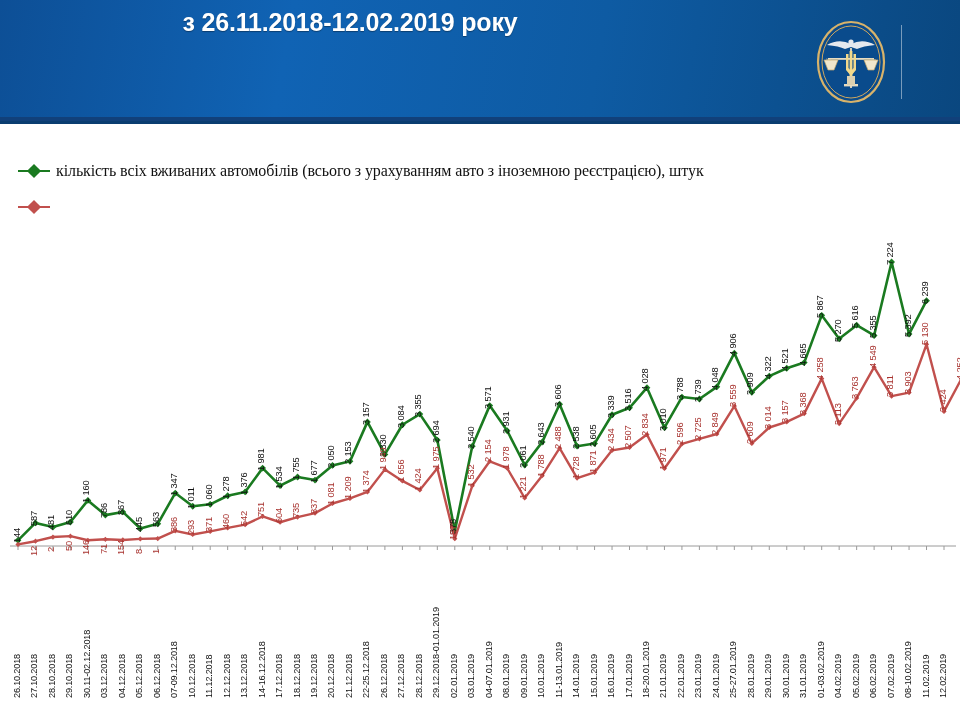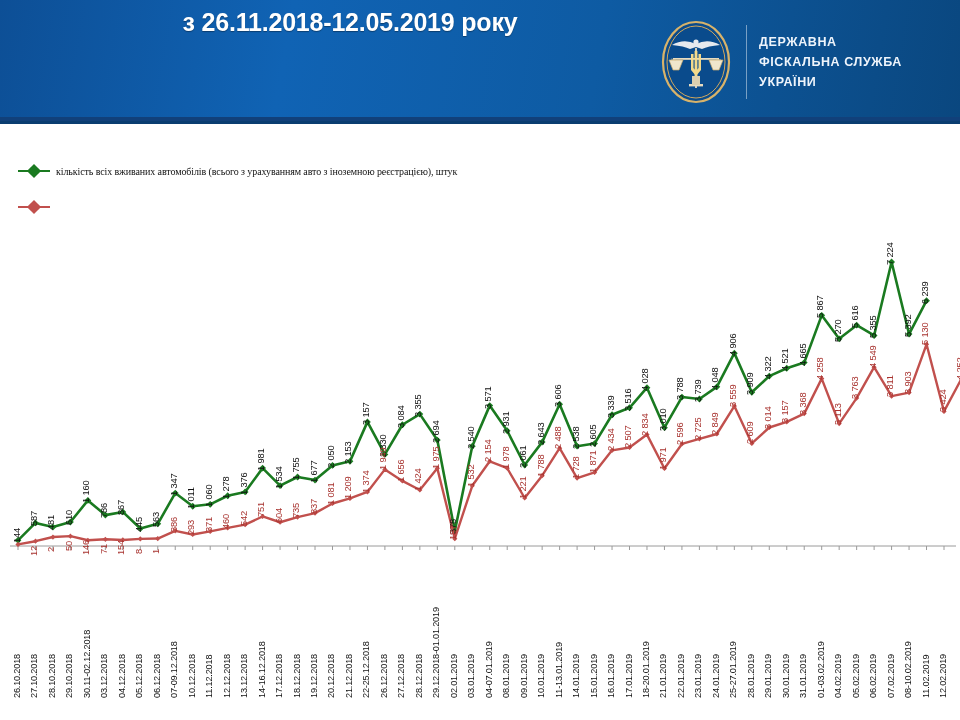--- a/index.html
+++ b/index.html
@@ -49,21 +49,21 @@
   .legend-row{display:flex;align-items:center;height:22px;margin-bottom:14px;}
   .legend-mark{width:32px;height:14px;position:relative;flex:0 0 auto;margin-right:6px;}
   .legend-mark .lm-line{
     position:absolute;left:0;top:6px;width:32px;height:2.4px;
   }
   .legend-mark .lm-dia{
     position:absolute;left:11px;top:2px;width:10px;height:10px;
     transform:rotate(45deg);
   }
   .legend-label{
-    font-size:10px;color:#111;white-space:nowrap;letter-spacing:-0.1px;
+    font-size:16px;color:#111;white-space:nowrap;letter-spacing:-0.1px;
     font-family:"Liberation Serif","DejaVu Serif",serif;
   }
 
   
   #chart{
     position:absolute;left:0;top:140px;width:960px;height:420px;
   }
   #chart svg{display:block;}
 
   #xlabels{
@@ -87,21 +87,21 @@
     font-family:"Liberation Sans","DejaVu Sans",sans-serif;
   }
   .vlab.green{color:#111111;}
   .vlab.red{color:#a8332f;}
 </style>
 </head>
 <body>
 
 <div id="header">
   <div id="header-title">
-    <div class="l3">з 26.11.2018-12.05.2019 року</div>
+    <div class="l3">з 26.11.2018-12.02.2019 року</div>
   </div>
 
   <div id="logo-block">
     <div id="emblem">
       <svg width="76" height="88" viewBox="0 0 76 88">
         <ellipse cx="38" cy="44" rx="33" ry="40" fill="#0a4b8c" stroke="#d8b36a" stroke-width="2.2"></ellipse>
         <ellipse cx="38" cy="44" rx="29" ry="36" fill="none" stroke="#cfa75e" stroke-width="1"></ellipse>
 
         <path d="M14 27 Q26 20 38 26 Q50 20 62 27 Q50 28 44 31 L38 29 L32 31 Q26 28 14 27 Z" fill="#e6e9ee"></path>
         <circle cx="38" cy="24" r="2.6" fill="#e6e9ee"></circle>
@@ -115,25 +115,20 @@
         <line x1="58" y1="41" x2="63" y2="42" stroke="#d9c79a" stroke-width=".7"></line>
 
         <path d="M33 36 L33 52 L38 58 L43 52 L43 36 L40.5 36 L40.5 50 L38 53 L35.5 50 L35.5 36 Z" fill="#f2d98b"></path>
         <rect x="36.6" y="33" width="2.8" height="26" fill="#f2d98b"></rect>
 
         <rect x="31" y="66" width="14" height="2.4" fill="#e8dcc0"></rect>
         <rect x="34" y="58" width="8" height="9" fill="#dcd0b0"></rect>
       </svg>
     </div>
     <div id="logo-divider"></div>
-    <div id="logo-text">
-      <div>ДЕРЖАВНА</div>
-      <div>ФІСКАЛЬНА СЛУЖБА</div>
-      <div>УКРАЇНИ</div>
-    </div>
   </div>
 </div>
 
 <div id="legend">
   <div class="legend-row">
     <span class="legend-mark">
       <span class="lm-line" style="background:#1a7a20"></span>
       <span class="lm-dia" style="background:#1a7a20"></span>
     </span>
     <span class="legend-label">кількість всіх вживаних автомобілів (всього з урахуванням авто з іноземною реєстрацією), штук</span>

